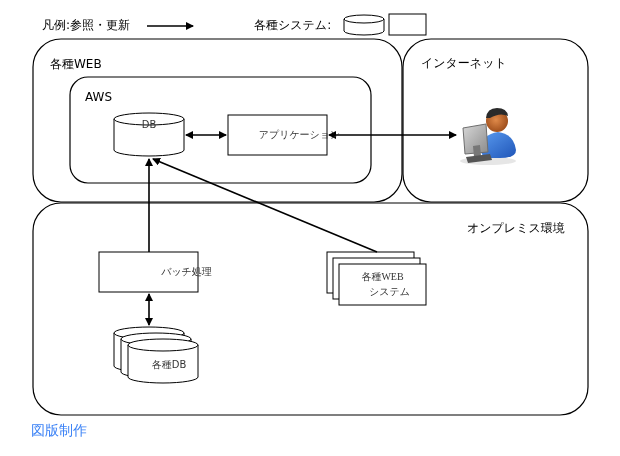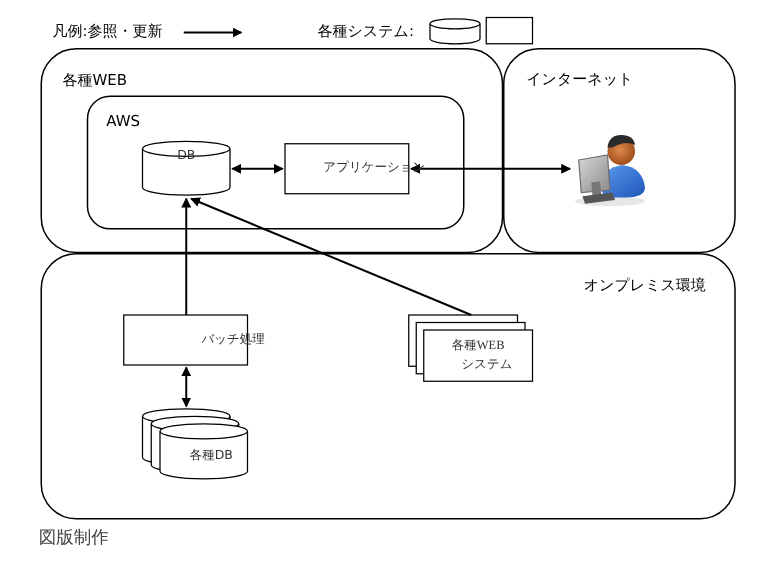--- a/index.html
+++ b/index.html
@@ -2,21 +2,21 @@
 <html><head>
 <meta charset="utf-8">
 <style>
   html, body { margin:0; padding:0; background:#ffffff; }
   body { width:620px; height:456px; position:relative; overflow:hidden;
          font-family:"DejaVu Sans", "Liberation Sans", sans-serif; color:#000; }
   .t { position:absolute; white-space:nowrap; line-height:1; }
   .legend { font-size:12px; }
   .zone-label { font-size:12px; }
   .node-label { font-size:10px; color:#333; text-align:center; }
-  .credit { font-size:14px; color:#404040; }
+  .credit { font-size:14px; color:#3b82f6; }
   svg.main { position:absolute; left:0; top:0; }
 </style>
 </head>
 <body>
 
 <svg class="main" width="620" height="456" viewBox="0 0 620 456">
   <defs>
     <marker id="ah" markerWidth="8" markerHeight="8" refX="7" refY="4" orient="auto" markerUnits="userSpaceOnUse">
       <path d="M0,0 L8,4 L0,8 z" fill="#000"></path>
     </marker>

